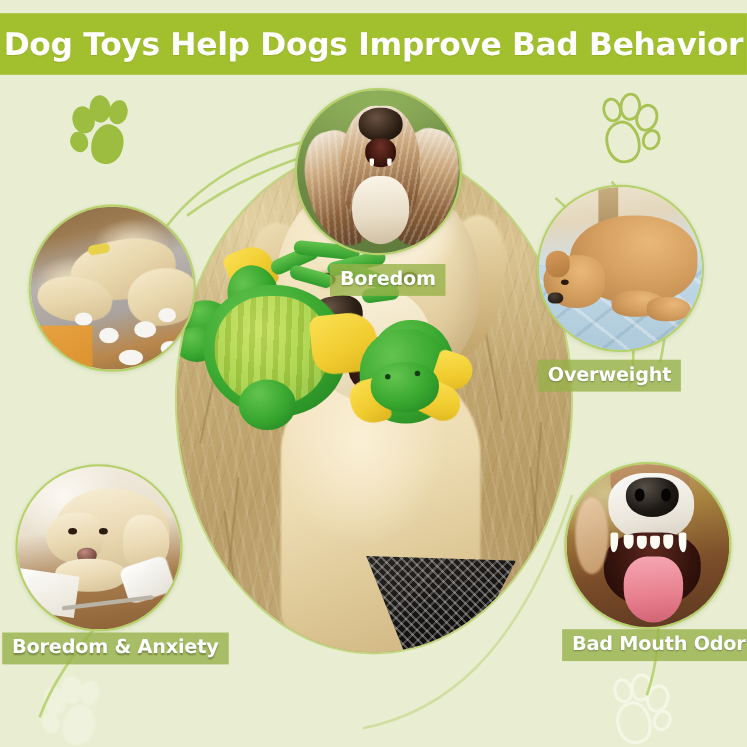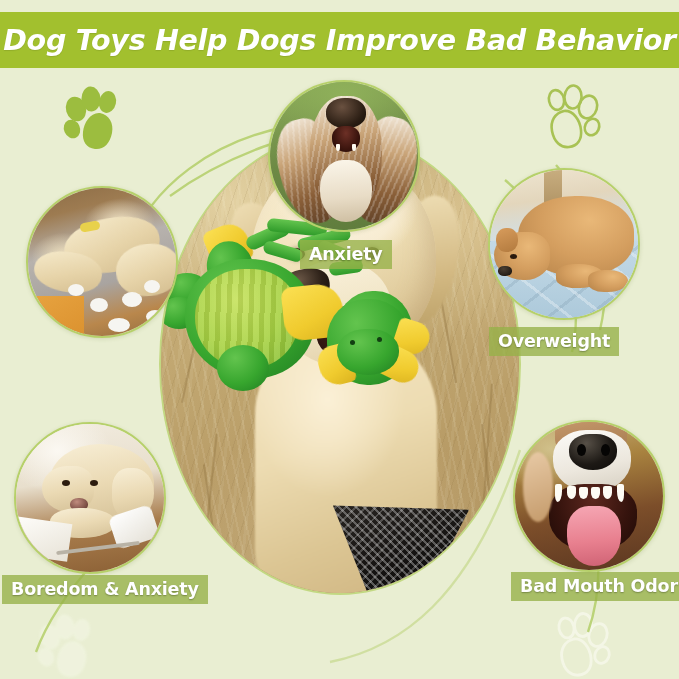--- a/index.html
+++ b/index.html
@@ -15,21 +15,20 @@
   .banner {
     position:absolute; left:0; top:12px; width:679px; height:56px;
     background:#a2c02e;
     display:flex; align-items:center; justify-content:center;
   }
   .banner-title {
     color:#ffffff; font-size:28.5px; font-weight:bold;
     letter-spacing:-0.3px; white-space:nowrap;
     text-shadow:0 1px 1px rgba(0,0,0,.10);
     font-family:"DejaVu Sans", sans-serif;
-    font-style:italic;
   }
 
   
   .paw { position:absolute; pointer-events:none; }
   .paw svg { display:block; }
 
   
   .hero {
     position:absolute; left:159px; top:133px; width:362px; height:462px;
     border-radius:181px / 231px;
@@ -449,21 +448,21 @@
       <div class="tooth" style="left:64px;  top:65px; width:9px;  height:12px;"></div>
       <div class="tooth" style="left:76px;  top:65px; width:9px;  height:12px;"></div>
       <div class="tooth" style="left:88px;  top:64px; width:9px;  height:13px;"></div>
       <div class="tooth" style="left:102px; top:62px; width:7px;  height:18px; border-radius:2px 2px 40% 60%;"></div>
       <div class="tongue" style="left:52px; top:84px; width:54px; height:60px;"></div>
       <div style="position:absolute;left:8px;top:30px;width:30px;height:70px;border-radius:50%;
                   background:linear-gradient(160deg,#e8caa6,#c49a6a);filter:blur(1px);"></div>
     </div>
   </div>
 
-  <div class="label lbl-bark">Anxiety</div>
+  <div class="label lbl-bark">Boredom</div>
   <div class="label lbl-bored">Boredom &amp; Anxiety</div>
   <div class="label lbl-over">Overweight</div>
   <div class="label lbl-odor">Bad Mouth Odor</div>
 
   <div class="banner">
     <div class="banner-title">Dog Toys Help Dogs Improve Bad Behavior</div>
   </div>
 
 </div>
 

